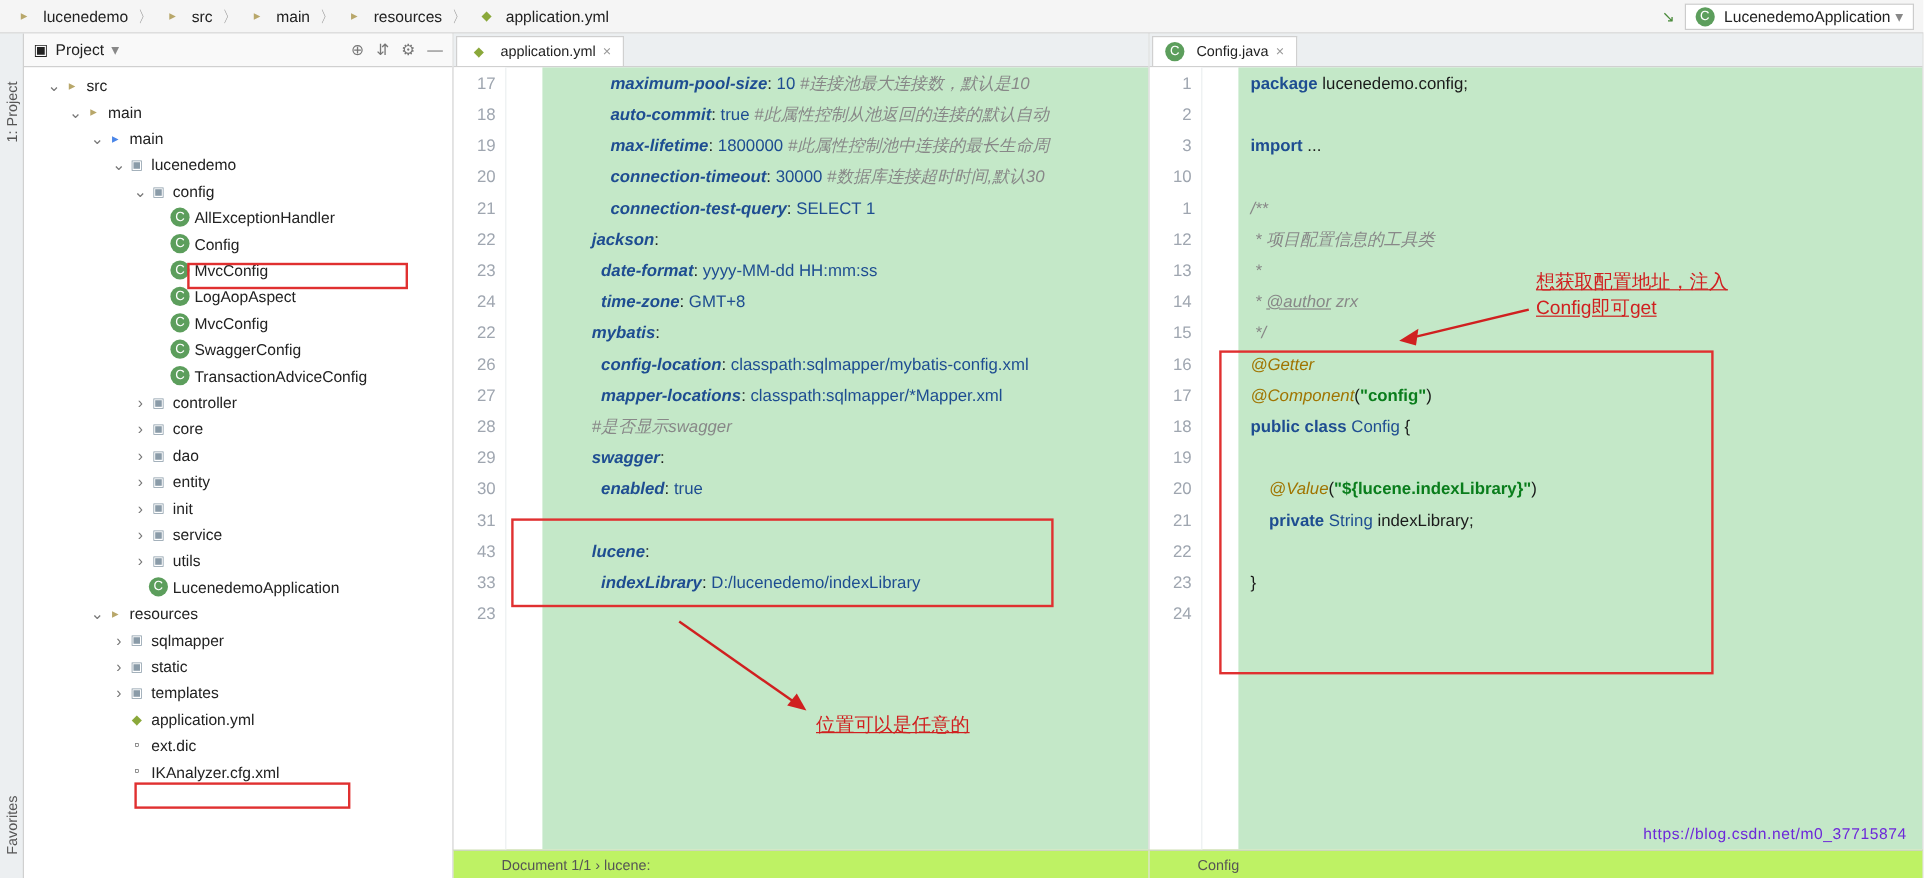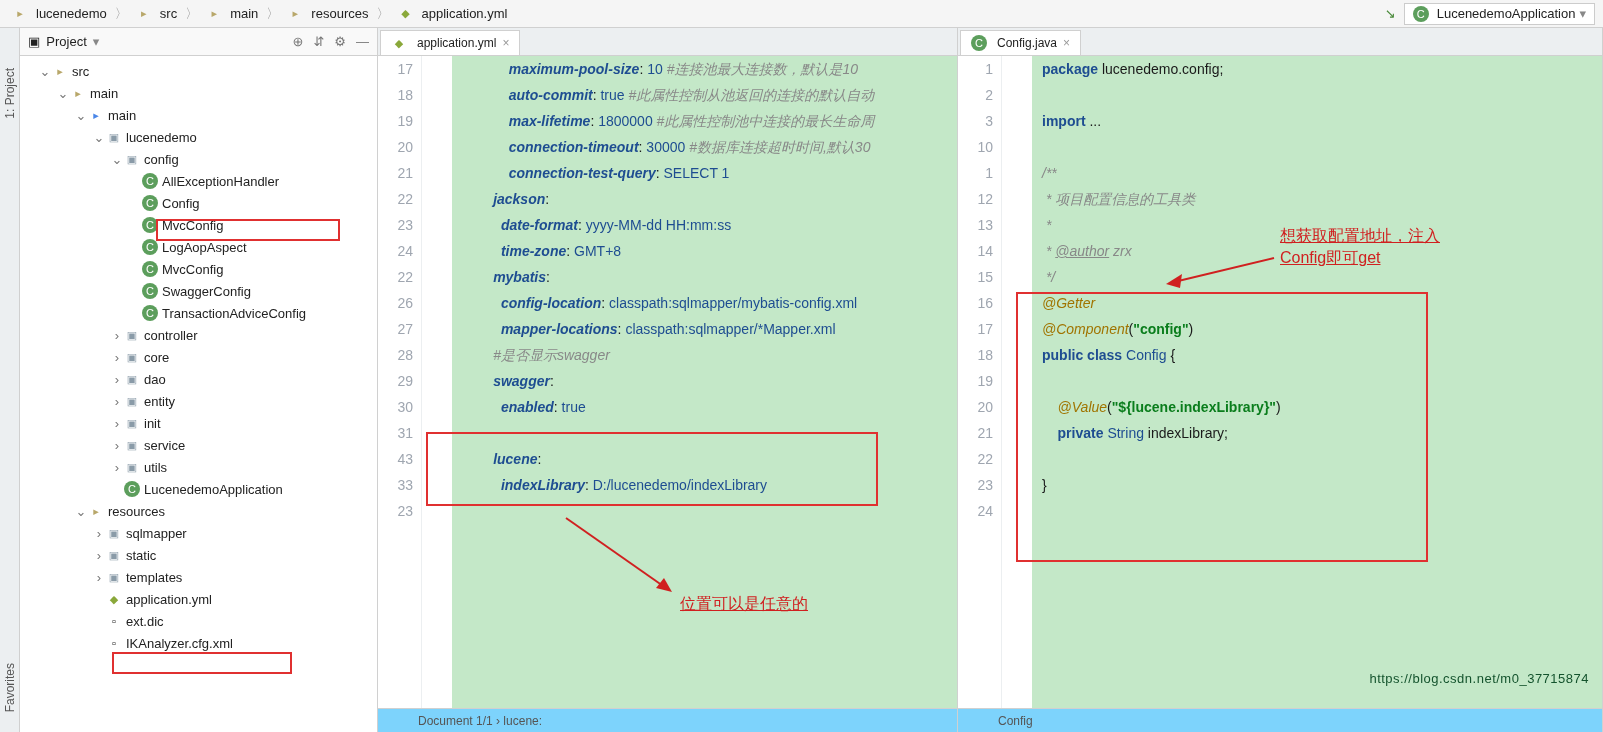--- a/index.html
+++ b/index.html
@@ -33,24 +33,24 @@
 .code-area { flex:1; display:flex; font-family:"JetBrains Mono","Consolas",monospace; font-size:14px; line-height:26px; overflow:hidden; position:relative;gap:30px; }
 .gutter { width:44px; background:#fff; text-align:right; color:#9fa6b0; padding-right:8px; border-right:1px solid #eceff1; user-select:none; }
 .code { flex:1; background:#c4e8c8; padding-left:10px; white-space:pre; color:#1a1a1a; position:relative; overflow:hidden;}
 .key { color:#1e4d91; font-weight:bold; font-style:italic; }
 .val { color:#1e4d91; }
 .cmt { color:#888; font-style:italic; }
 .str { color:#0a7d1c; font-weight:bold; }
 .ann { color:#a07400; font-style:italic; }
 .jkw { color:#1e4d91; font-weight:bold; }
 .jtype { color:#1e4d91; }
-.status-bar { height:24px; border-top:1px solid #d0d0d0; display:flex; align-items:center; padding:0 40px; font-size:12px; color:#555; background:#7dd3fc; }
+.status-bar { height:24px; border-top:1px solid #d0d0d0; display:flex; align-items:center; padding:0 40px; font-size:12px; color:#555; background:#bef264; }
 .anno-text { position:absolute; color:#d02020; font-size:16px; z-index:6;text-decoration:underline; }
 .arrow { position:absolute; z-index:6; }
-.watermark { position:absolute; right:14px; bottom:46px; color:#14532d; font-size:13px; z-index:7; letter-spacing:0.5px; }
+.watermark { position:absolute; right:14px; bottom:30px; color:#6d28d9; font-size:13px; z-index:7; letter-spacing:0.5px; }
 </style>
 </head>
 <body>
 
 <div class="top-bar">
   <div class="breadcrumb" id="bc">
       <span class="bc-item">
         <span class="ic ic-folder">▸</span>
         <span>lucenedemo</span>
       </span>

